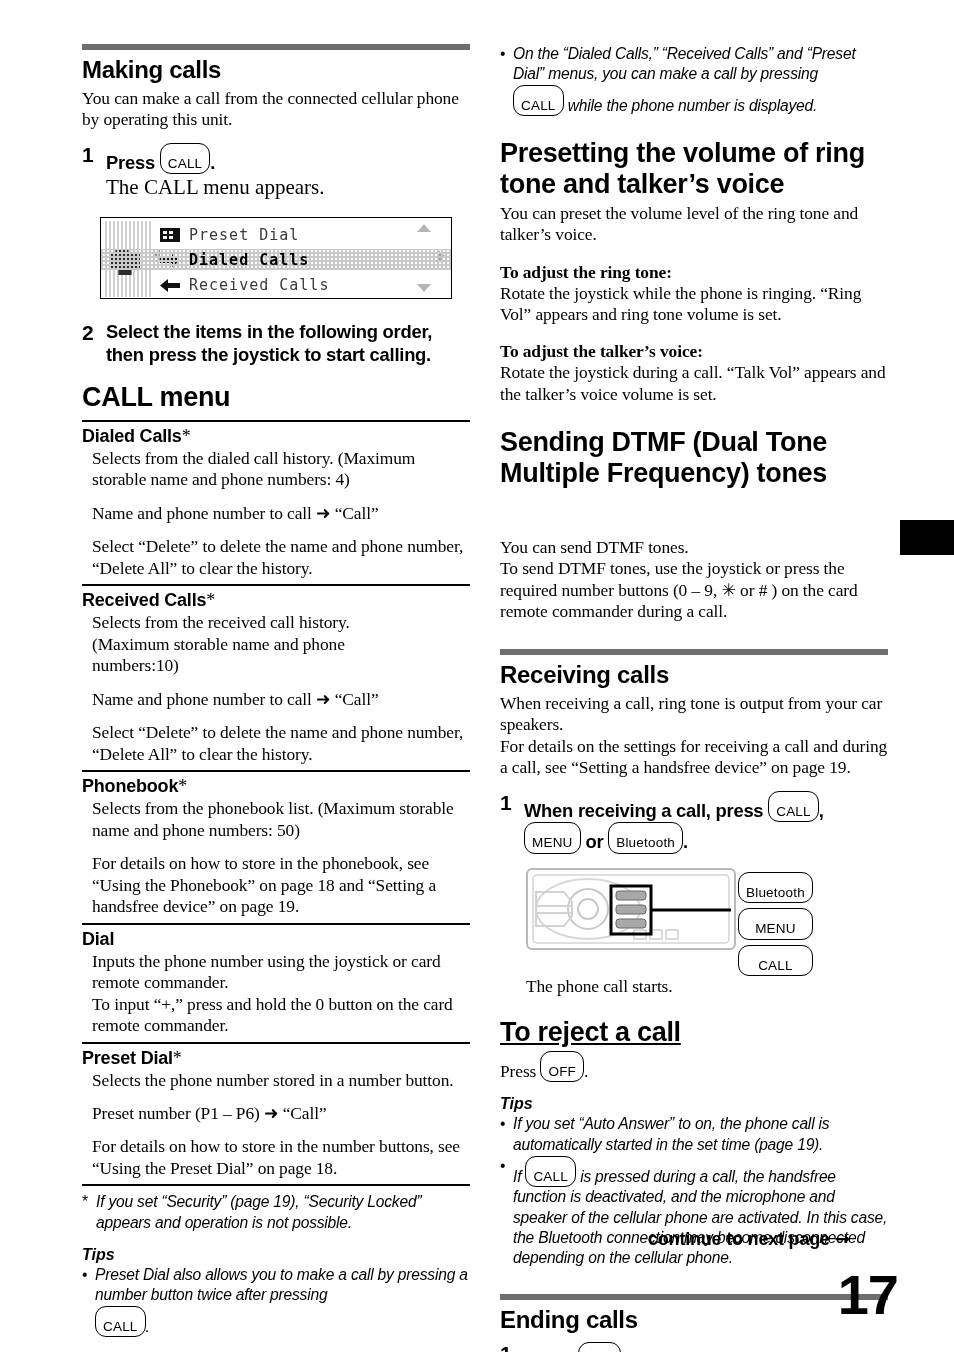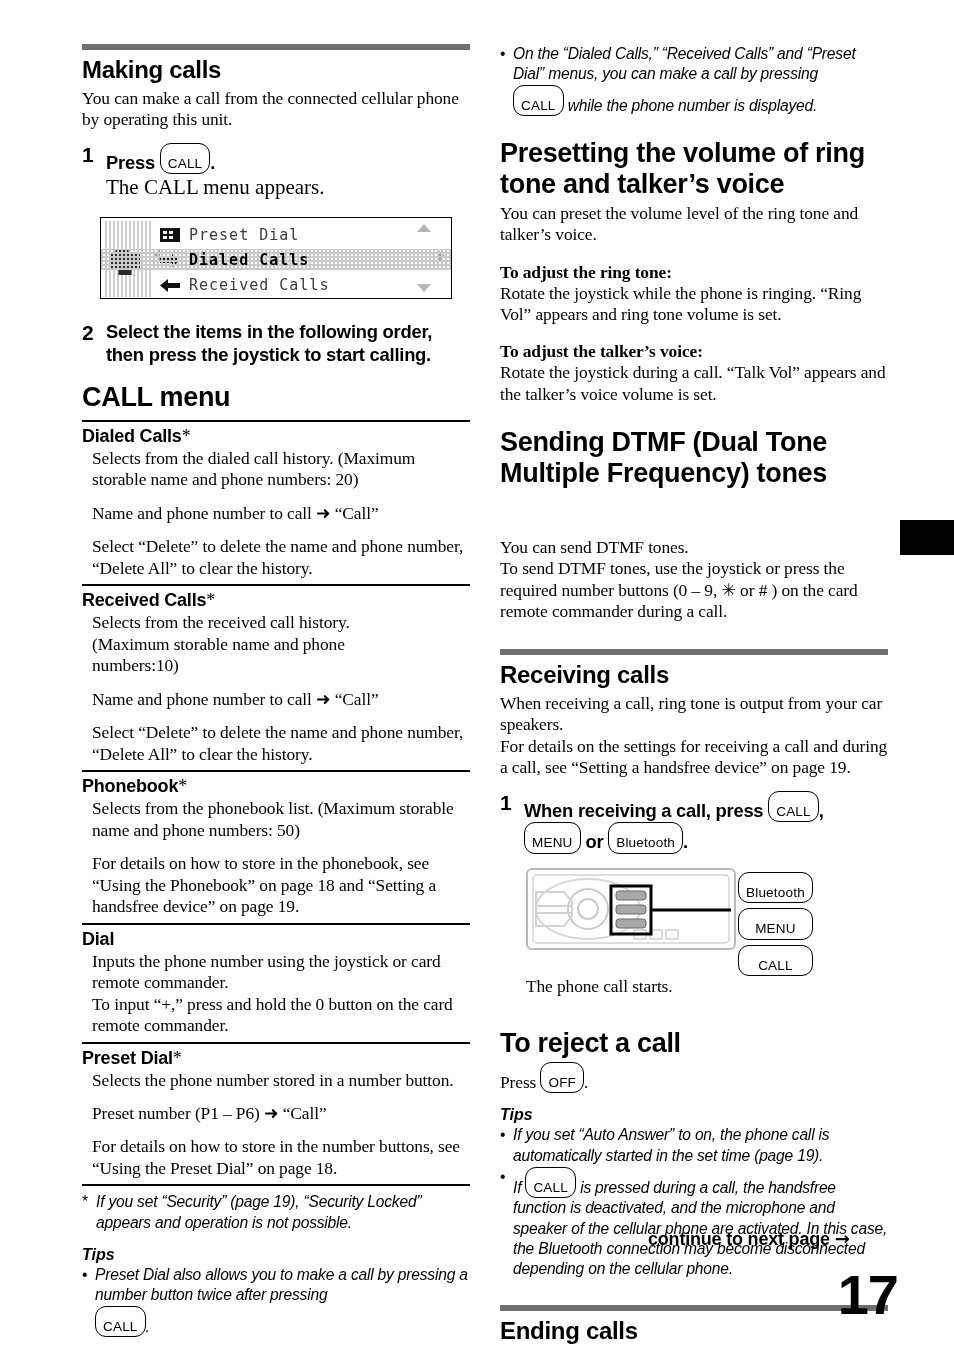--- a/index.html
+++ b/index.html
@@ -265,21 +265,21 @@
       <div class="step-num">2</div>
       <div class="step-body">
         <div class="step-head">Select the items in the following order, then press the joystick to start calling.</div>
       </div>
     </div>
 
     <h2 class="sub" style="margin-top:16px;">CALL menu</h2>
     <div class="hr-thin"></div>
 
     <h3 class="item"><span>Dialed Calls</span><span class="star">*</span></h3>
-    <p class="body-text indent">Selects from the dialed call history. (Maximum storable name and phone numbers: 20)</p>
+    <p class="body-text indent">Selects from the dialed call history. (Maximum storable name and phone numbers: 4)</p>
     <p class="body-text indent gap">Name and phone number to call ➜ “Call”</p>
     <p class="body-text indent gap">Select “Delete” to delete the name and phone number, “Delete All” to clear the history.</p>
 
     <div class="hr-thin-tight"></div>
 
     <h3 class="item"><span>Received Calls</span><span class="star">*</span></h3>
     <p class="body-text indent" style="max-width:300px;">Selects from the received call history. (Maximum storable name and phone numbers:10)</p>
     <p class="body-text indent gap">Name and phone number to call ➜ “Call”</p>
     <p class="body-text indent gap">Select “Delete” to delete the name and phone number, “Delete All” to clear the history.</p>
 
@@ -382,21 +382,21 @@
       </svg>
       <div class="callouts">
         <span class="key">Bluetooth</span>
         <span class="key">MENU</span>
         <span class="key">CALL</span>
       </div>
     </div>
 
     <p class="body-text" style="margin-top:6px;margin-left:26px;">The phone call starts.</p>
 
-    <h2 class="sub" style="margin-top:31px;">To reject a call</h2>
+    <h2 class="sub" style="margin-top:20px;text-decoration:underline;">To reject a call</h2>
     <p class="body-text">
       <span>Press</span>
       <span class="key">OFF</span><span>.</span>
     </p>
 
     <div class="tips-head">Tips</div>
     <div class="tip-item">
       <div class="tip-bullet">•</div>
       <div class="tip-text">If you set “Auto Answer” to on, the phone call is automatically started in the set time (page 19).</div>
     </div>

